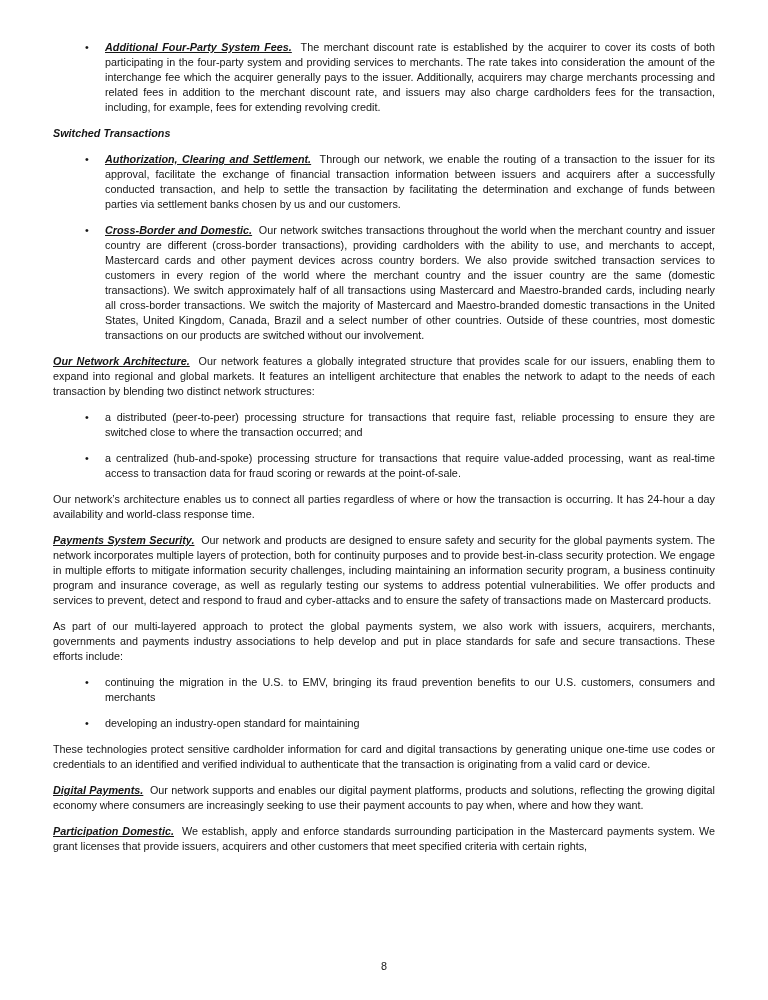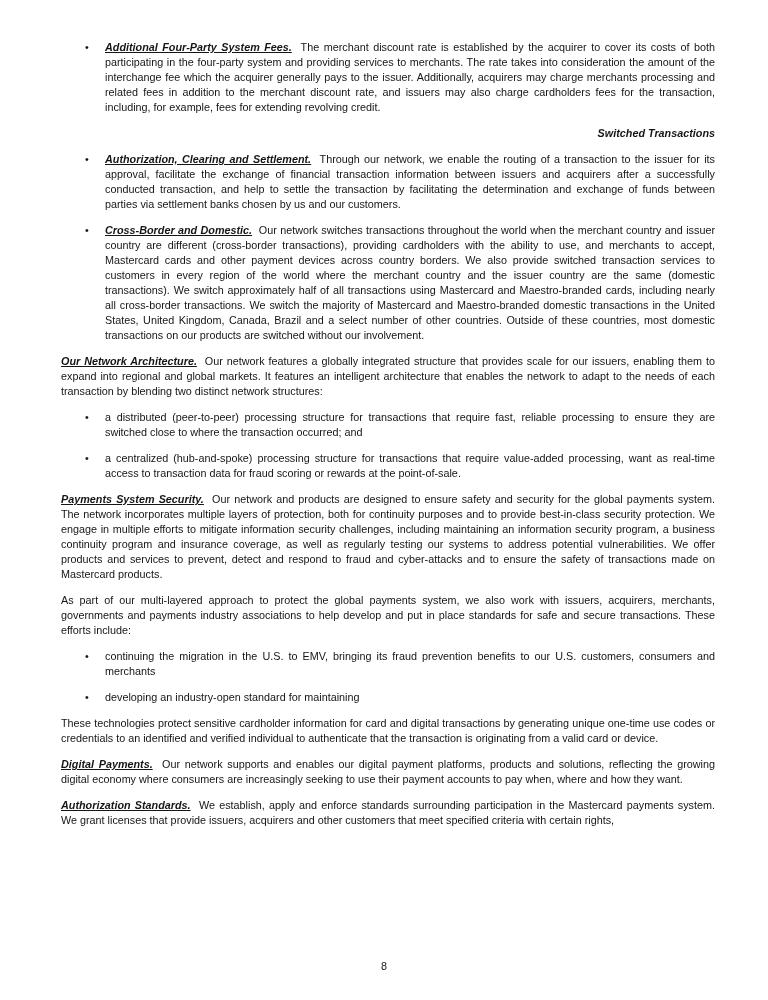--- a/index.html
+++ b/index.html
@@ -24,26 +24,26 @@
     overflow: hidden;
   }
   .content {
     position: absolute;
     top: 40px;
     left: 53px;
     width: 662px;
   }
   .para {
     text-align: justify;
-    margin: 0 0 11px 8px;
+    margin: 0 0 11px 0;
   }
   .heading {
     font-weight: bold;
     font-style: italic;
-    text-align: right;
+    text-align: left;
     margin: 0 0 11px 0;
   }
   .lead {
     font-weight: bold;
     font-style: italic;
     text-decoration: underline;
   }
   .bullet-row {
     display: flex;
     margin: 0 0 11px 0;
@@ -87,30 +87,31 @@
       </div>
       <div class="para"><span class="lead">Our Network Architecture.</span>&nbsp; Our network features a globally integrated structure that provides scale for our issuers, enabling them to expand into regional and global markets. It features an intelligent architecture that enables the network to adapt to the needs of each transaction by blending two distinct network structures:</div>
       <div class="bullet-row">
         <span class="bullet-glyph">•</span>
         <div class="bullet-body">a distributed (peer-to-peer) processing structure for transactions that require fast, reliable processing to ensure they are switched close to where the transaction occurred; and</div>
       </div>
       <div class="bullet-row">
         <span class="bullet-glyph">•</span>
         <div class="bullet-body">a centralized (hub-and-spoke) processing structure for transactions that require value-added processing, want as real-time access to transaction data for fraud scoring or rewards at the point-of-sale.</div>
       </div>
+      <div class="para">Our network’s architecture enables us to connect all parties regardless of where or how the transaction is occurring. It has 24-hour a day availability and world-class response time.</div>
       <div class="para"><span class="lead">Payments System Security.</span>&nbsp; Our network and products are designed to ensure safety and security for the global payments system. The network incorporates multiple layers of protection, both for continuity purposes and to provide best-in-class security protection. We engage in multiple efforts to mitigate information security challenges, including maintaining an information security program, a business continuity program and insurance coverage, as well as regularly testing our systems to address potential vulnerabilities. We offer products and services to prevent, detect and respond to fraud and cyber-attacks and to ensure the safety of transactions made on Mastercard products.</div>
       <div class="para">As part of our multi-layered approach to protect the global payments system, we also work with issuers, acquirers, merchants, governments and payments industry associations to help develop and put in place standards for safe and secure transactions. These efforts include:</div>
       <div class="bullet-row">
         <span class="bullet-glyph">•</span>
         <div class="bullet-body">continuing the migration in the U.S. to EMV, bringing its fraud prevention benefits to our U.S. customers, consumers and merchants</div>
       </div>
       <div class="bullet-row">
         <span class="bullet-glyph">•</span>
         <div class="bullet-body">developing an industry-open standard for maintaining</div>
       </div>
       <div class="para">These technologies protect sensitive cardholder information for card and digital transactions by generating unique one-time use codes or credentials to an identified and verified individual to authenticate that the transaction is originating from a valid card or device.</div>
       <div class="para"><span class="lead">Digital Payments.</span>&nbsp; Our network supports and enables our digital payment platforms, products and solutions, reflecting the growing digital economy where consumers are increasingly seeking to use their payment accounts to pay when, where and how they want.</div>
-      <div class="para"><span class="lead">Authorization Standards.</span>&nbsp; We establish, apply and enforce standards surrounding participation in the Mastercard payments system. We grant licenses that provide issuers, acquirers and other customers that meet specified criteria with certain rights,</div>
+      <div class="para"><span class="lead">Participation Domestic.</span>&nbsp; We establish, apply and enforce standards surrounding participation in the Mastercard payments system. We grant licenses that provide issuers, acquirers and other customers that meet specified criteria with certain rights,</div>
     </div>
   <div class="footer">
     <span>8</span>
   </div>
 </div>
 
 </body></html>

